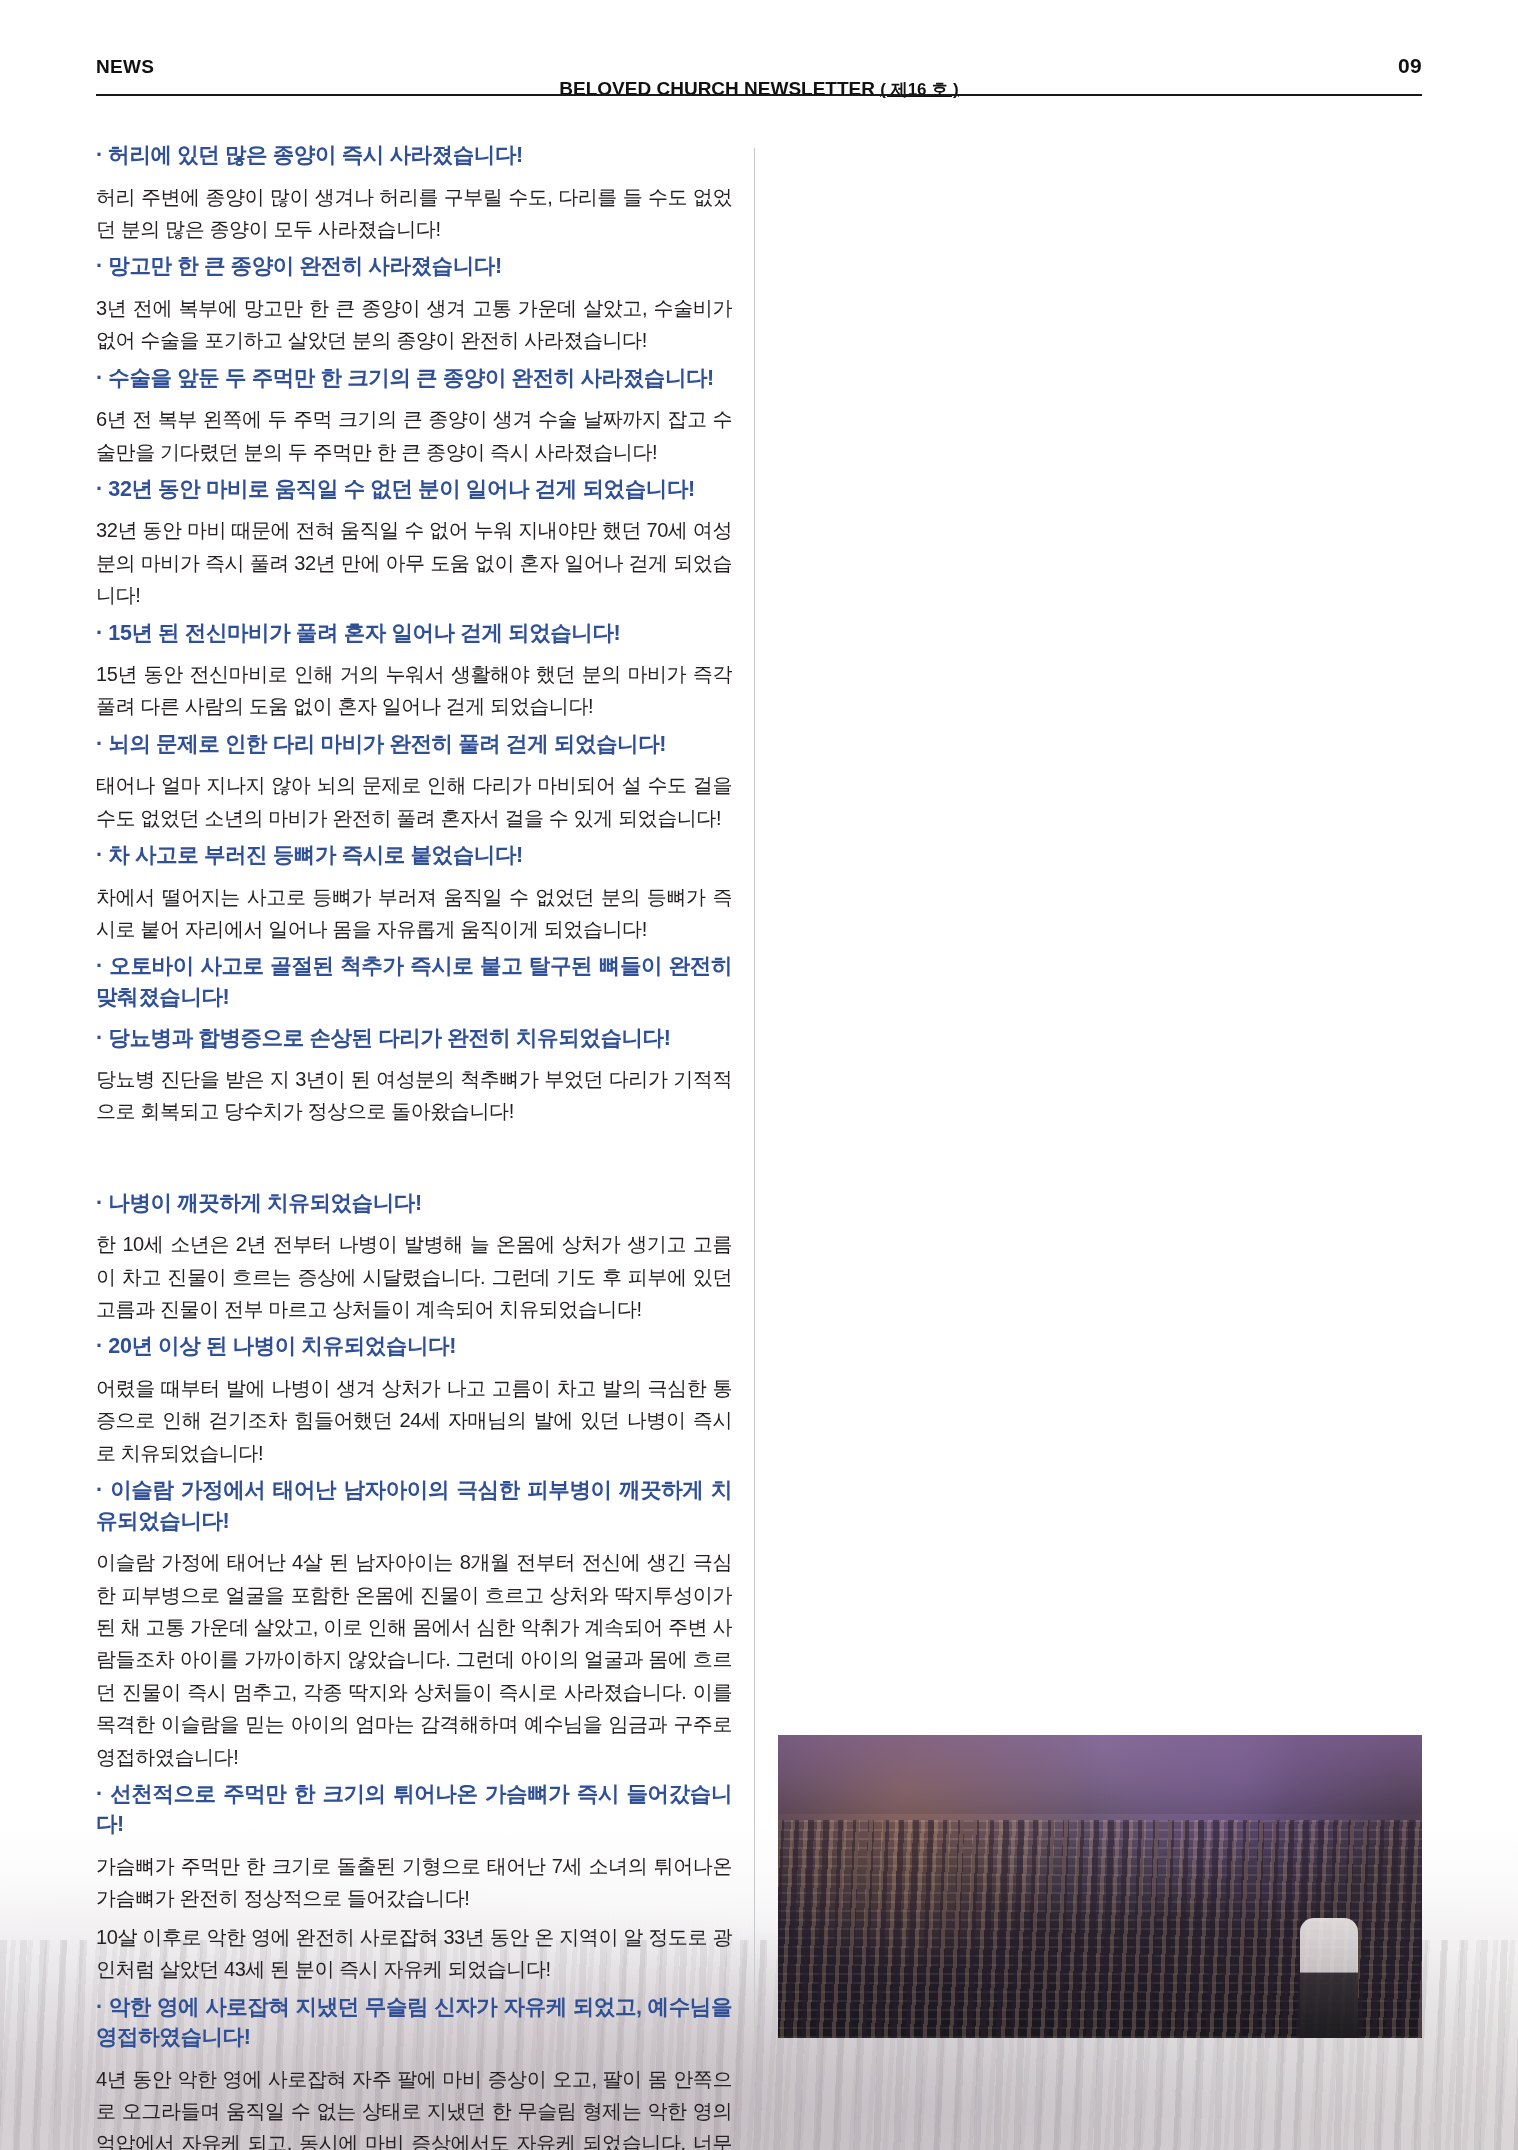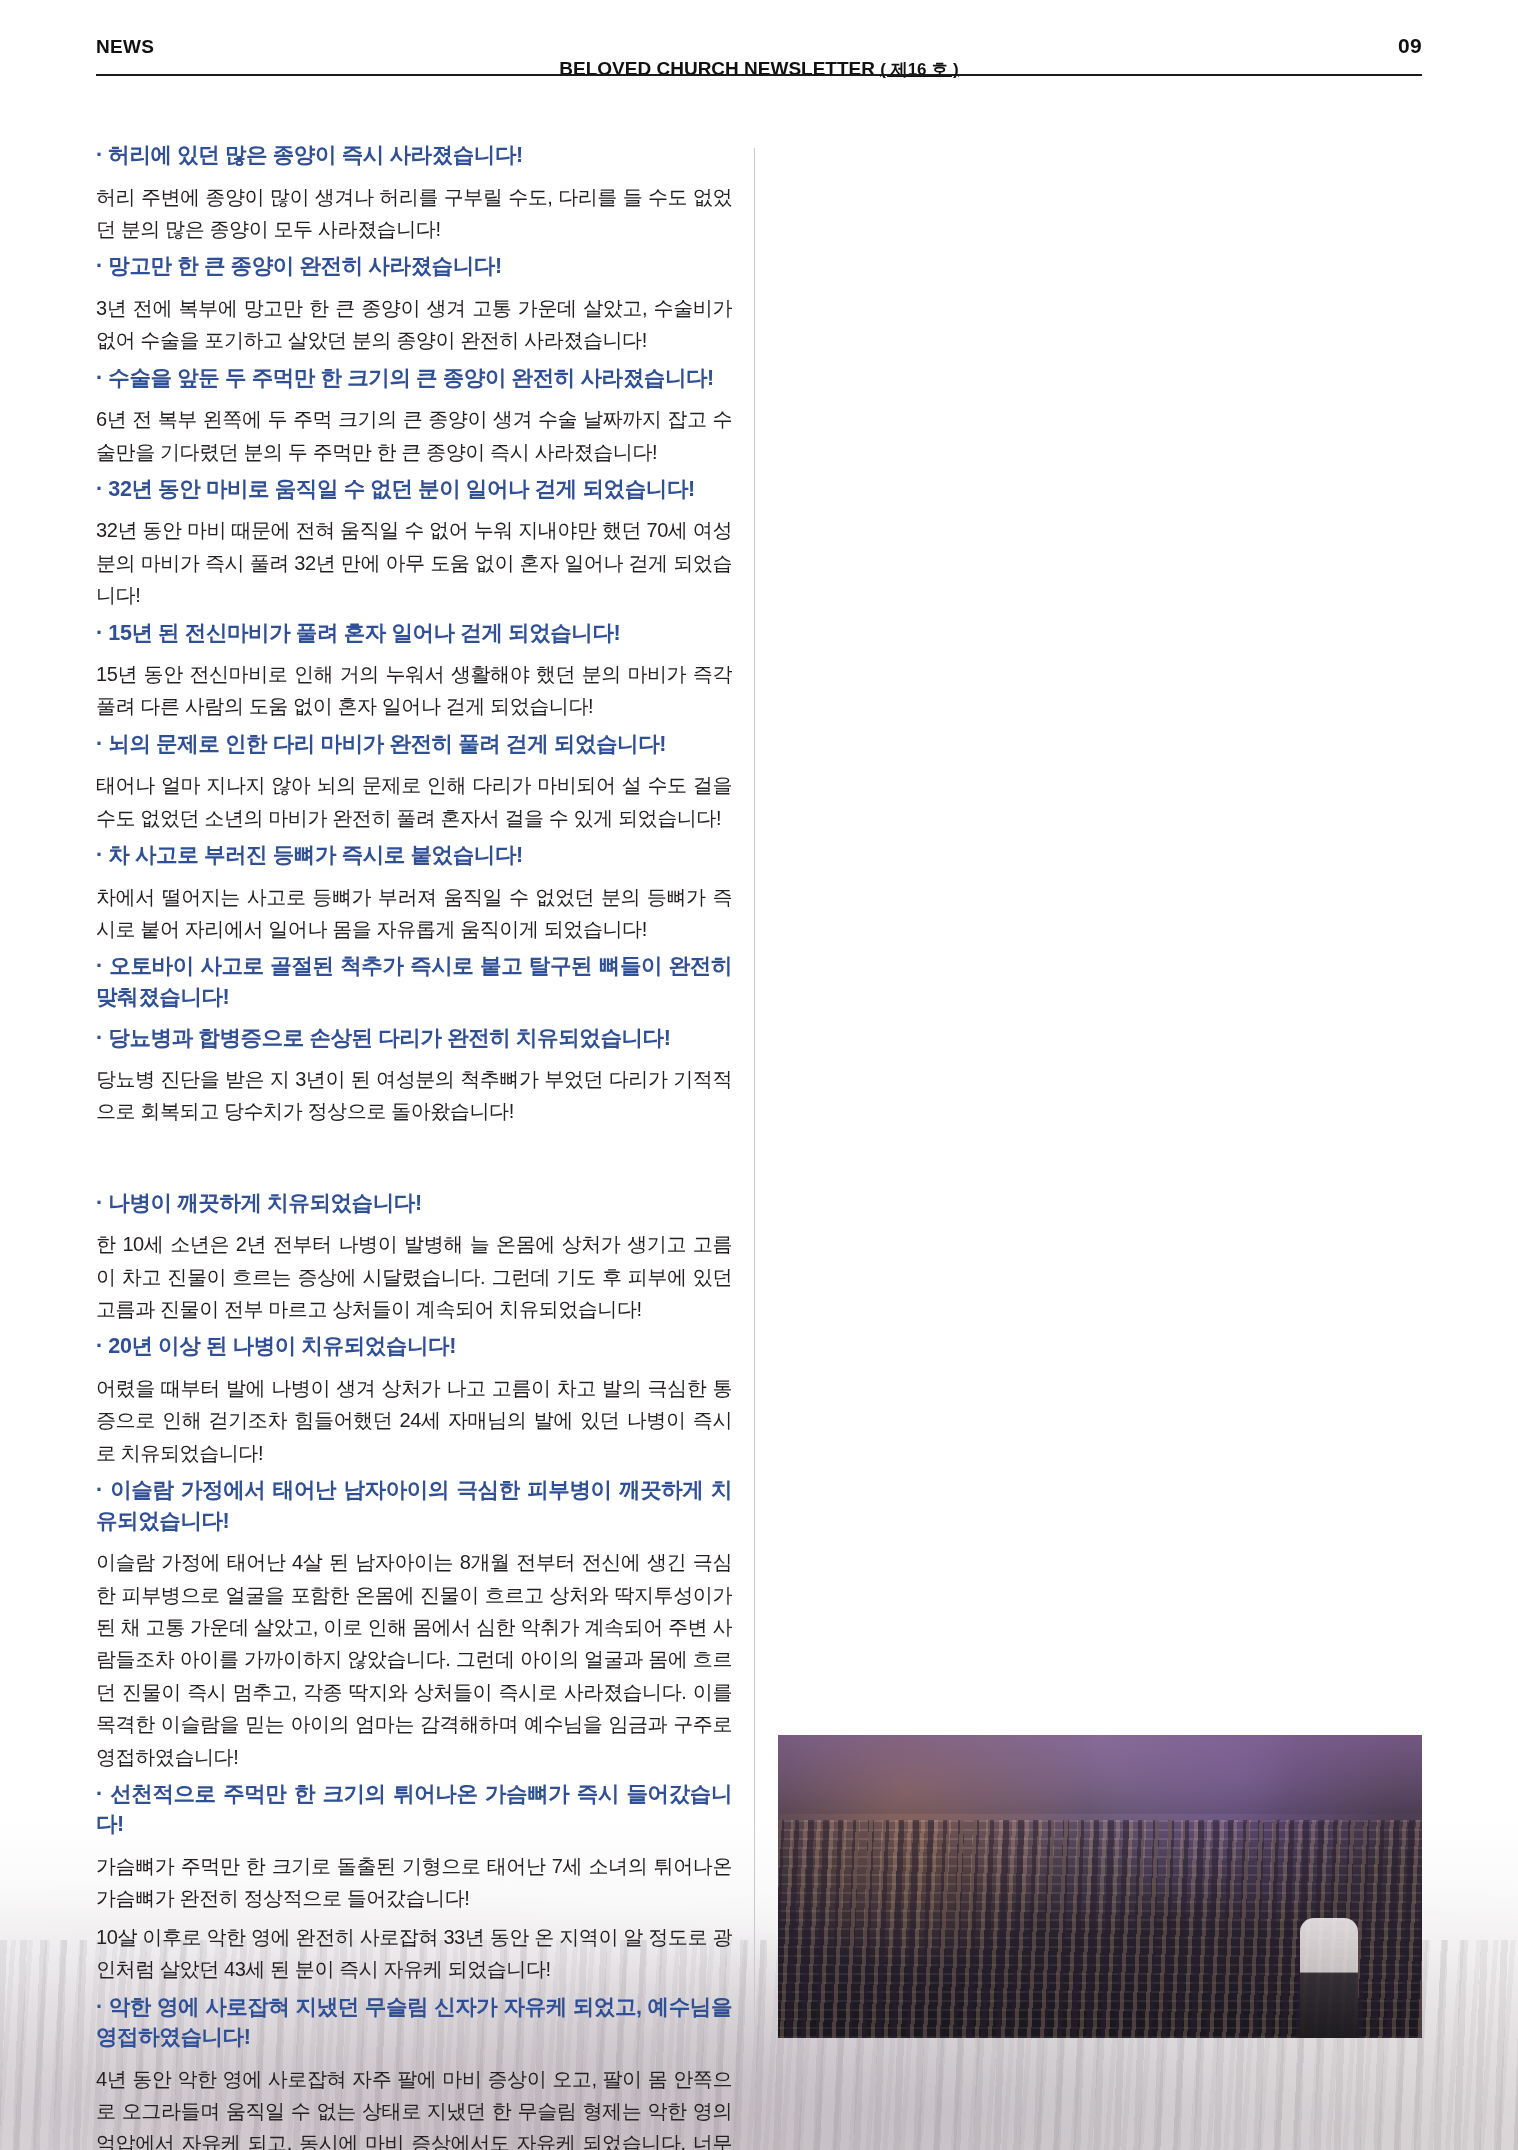--- a/index.html
+++ b/index.html
@@ -43,21 +43,21 @@
 
   .page {
     position: relative;
     width: 1518px;
     height: 2150px;
   }
 
   
   .header {
     position: absolute;
-    top: 34px;
+    top: 54px;
     left: 96px;
     width: 1326px;
     height: 44px;
   }
   .header-row {
     display: flex;
     align-items: baseline;
     justify-content: space-between;
     font-size: 19px;
     font-weight: bold;

